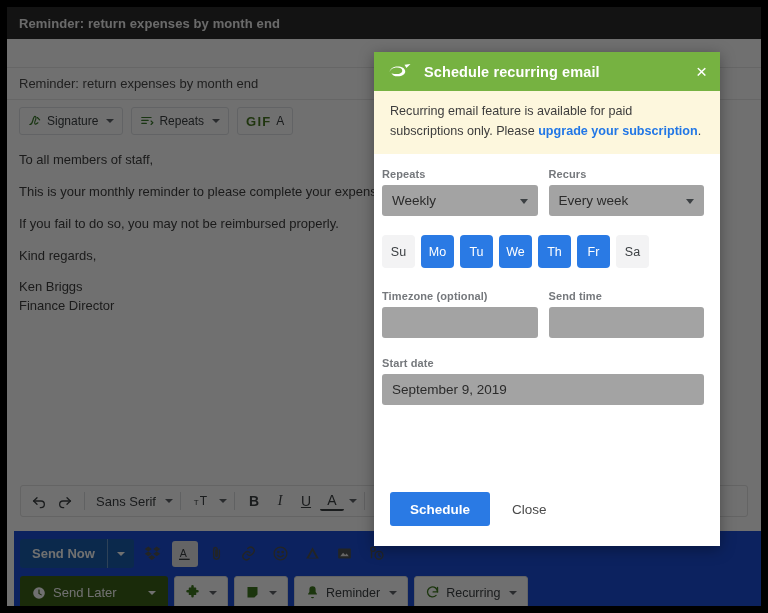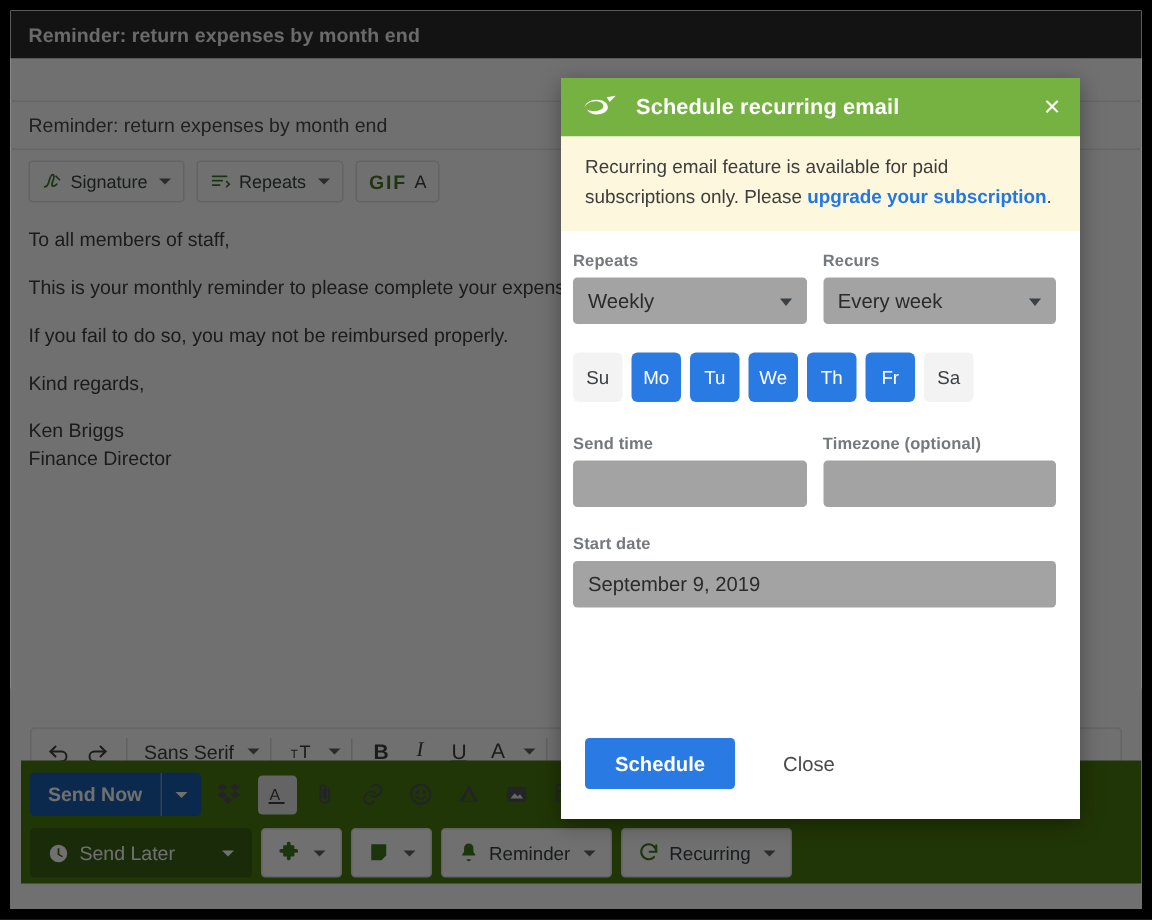--- a/index.html
+++ b/index.html
@@ -126,23 +126,23 @@
     color: #3c4043; font-size: 14px;
     padding: 0 4px;
     border-radius: 2px;
   }
   .fsep { width: 1px; height: 18px; background: #dadce0; margin: 0 5px; }
   .font-name { font-size: 13px; color: #3c4043; padding: 0 4px; }
 
   
   .send-bar {
     position: absolute;
-    left: 7px; top: 500px;
+    left: 7px; top: 524px;
     width: 754px; height: 82px;
-    background: #4d7c0f;
+    background: #1d4ed8;
     padding: 8px 6px 0 6px;
     text-align: center;
   }
   .send-row { display: flex; align-items: center; gap: 6px; }
   .send-row.second { margin-top: 8px; }
 
   .send-now {
     height: 29px;
     background: #1a5fad;
     color: #fff;
@@ -265,21 +265,21 @@
     background: #f3f3f4;
     color: #3c4043;
   }
   .day.sel { background: #2a7ae4; color: #fff; }
 
   .block { margin-bottom: 19px; }
   .block.days { margin-bottom: 22px; }
 
   .modal-foot {
     padding: 10px 16px 20px 16px;
-    display: flex; align-items: center; gap: 32px;
+    display: flex; align-items: center; gap: 22px;
   }
   .btn-primary {
     background: #2a7ae4;
     color: #fff;
     font-size: 13.5px; font-weight: bold;
     border: none; border-radius: 3px;
     height: 34px; padding: 0 20px;
     cursor: pointer;
     font-family: "Liberation Sans", sans-serif;
   }
@@ -545,27 +545,27 @@
           <div class="day sel">Tu</div>
           <div class="day sel">We</div>
           <div class="day sel">Th</div>
           <div class="day sel">Fr</div>
           <div class="day">Sa</div>
         </div>
       </div>
 
       <div class="f-row block">
         <div class="f-col">
-          <div class="f-label">Send time</div>
+          <div class="f-label">Timezone (optional)</div>
           <div class="f-input">
             <span></span>
           </div>
         </div>
         <div class="f-col">
-          <div class="f-label">Timezone (optional)</div>
+          <div class="f-label">Send time</div>
           <div class="f-input">
             <span></span>
           </div>
         </div>
       </div>
 
       <div class="f-row">
         <div class="f-col">
           <div class="f-label">Start date</div>
           <div class="f-input">

